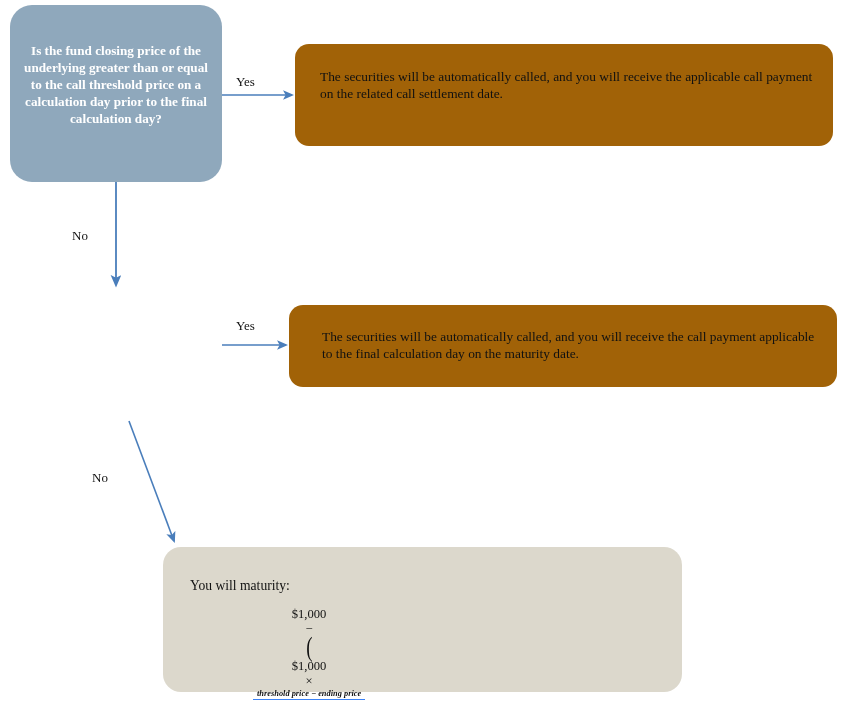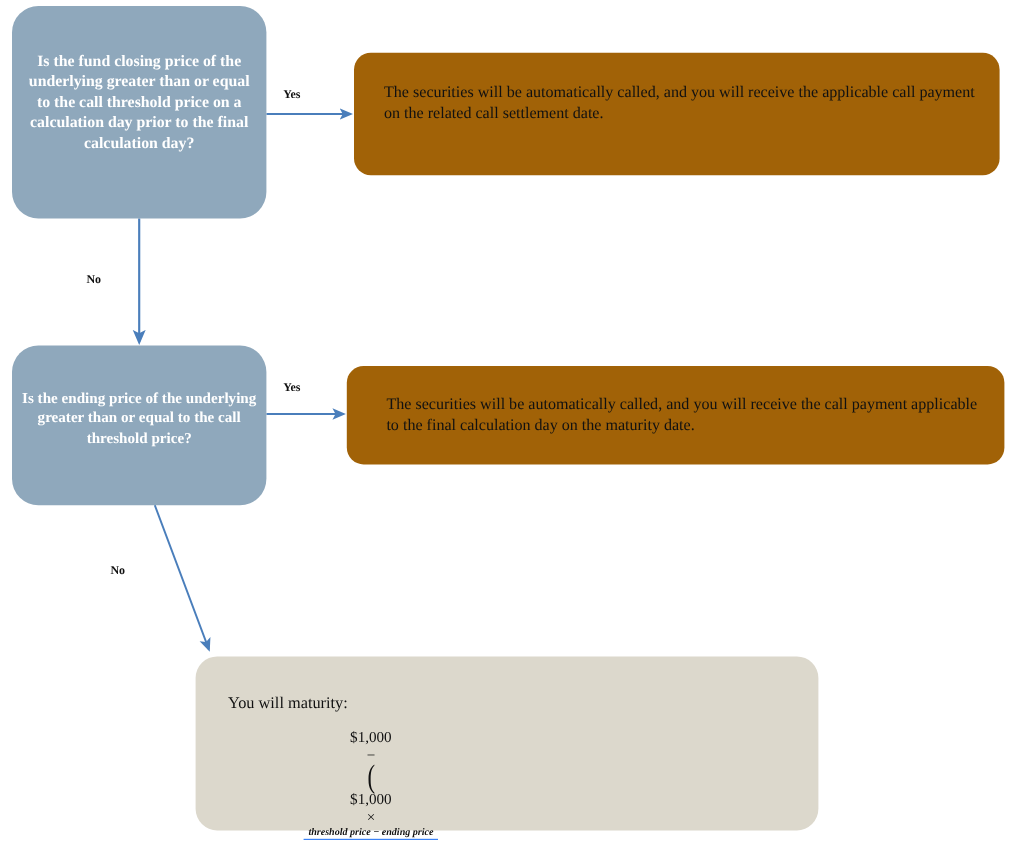--- a/index.html
+++ b/index.html
@@ -157,22 +157,22 @@
     right: 14px;
     font-size: 13.2px;
     font-style: italic;
     font-weight: bold;
     line-height: 1.25;
   }
 
   
   .edge-label {
     position: absolute;
-    font-size: 10px;
-    font-weight: bold;
+    font-size: 13px;
+    font-weight: normal;
     color: #111111;
   }
   #label-yes-1 { left: 236px; top: 74px; }
   #label-no-1  { left: 72px;  top: 228px; }
   #label-yes-2 { left: 236px; top: 318px; }
   #label-no-2  { left: 92px;  top: 470px; }
 </style>
 </head>
 <body>
 
@@ -195,23 +195,20 @@
   </svg>
 
   <div id="node-decision-1" class="decision-node">
     <span class="node-text">Is the fund closing price of the underlying greater than or equal to the call threshold price on a calculation day prior to the final calculation day?</span>
   </div>
 
   <div id="node-outcome-1" class="outcome-node">
     <div class="outcome-text">The securities will be automatically called, and you will receive the applicable call payment on the related call settlement date.</div>
   </div>
 
-  <div id="node-decision-2" class="decision-node">
-    <span class="node-text">Is the ending price of the underlying greater than or equal to the call threshold price?</span>
-  </div>
 
   <div id="node-outcome-2" class="outcome-node">
     <div class="outcome-text">The securities will be automatically called, and you will receive the call payment applicable to the final calculation day on the maturity date.</div>
   </div>
 
   <div id="node-formula">
     <div id="formula-lead">You will maturity:</div>
 
     <div id="formula-expression">
       <span class="money">$1,000</span>

